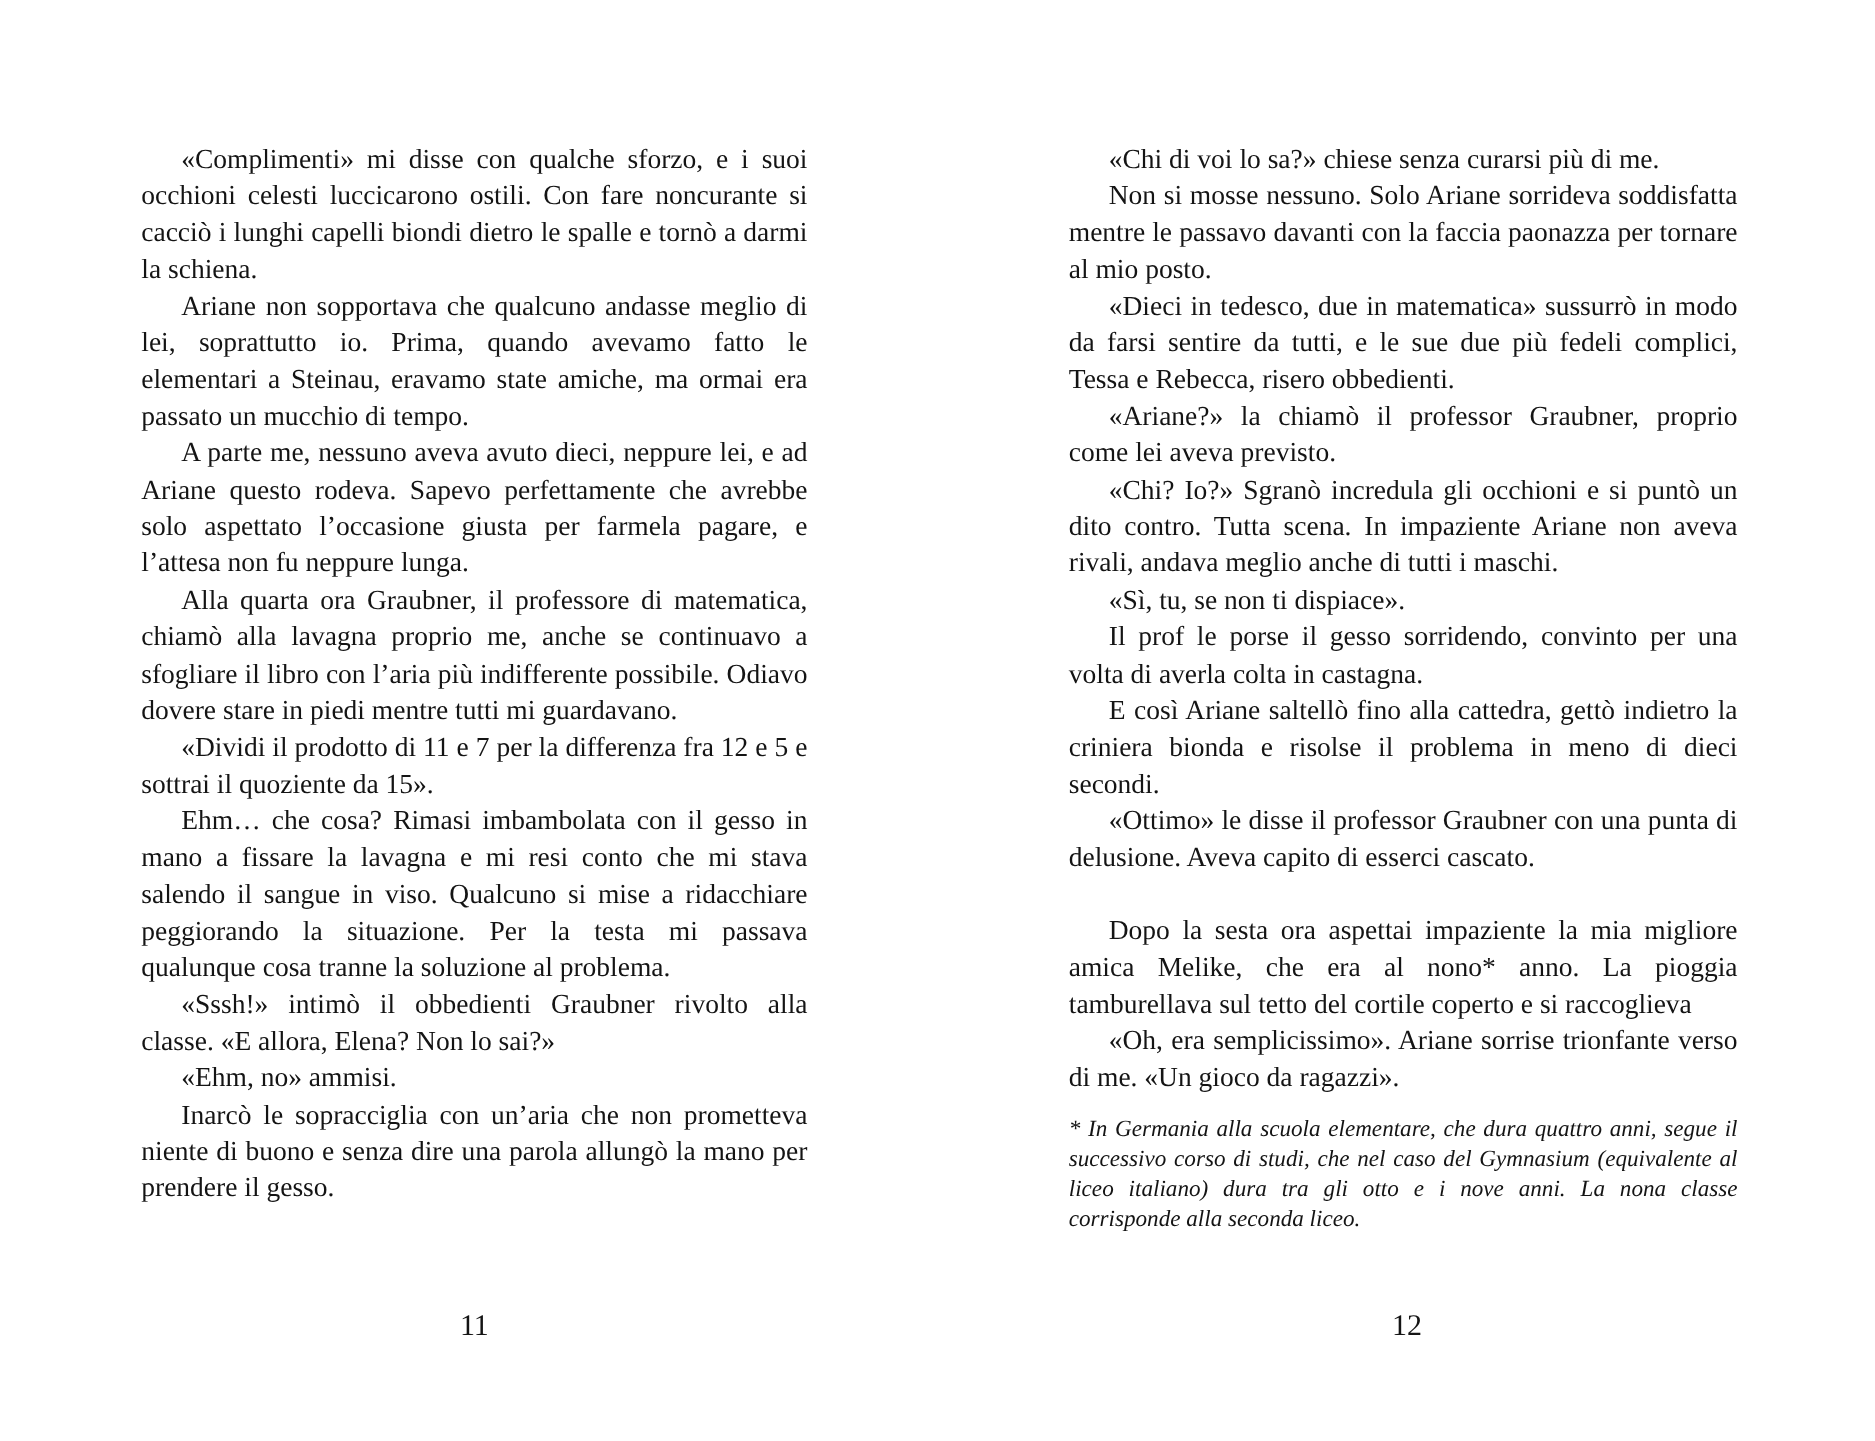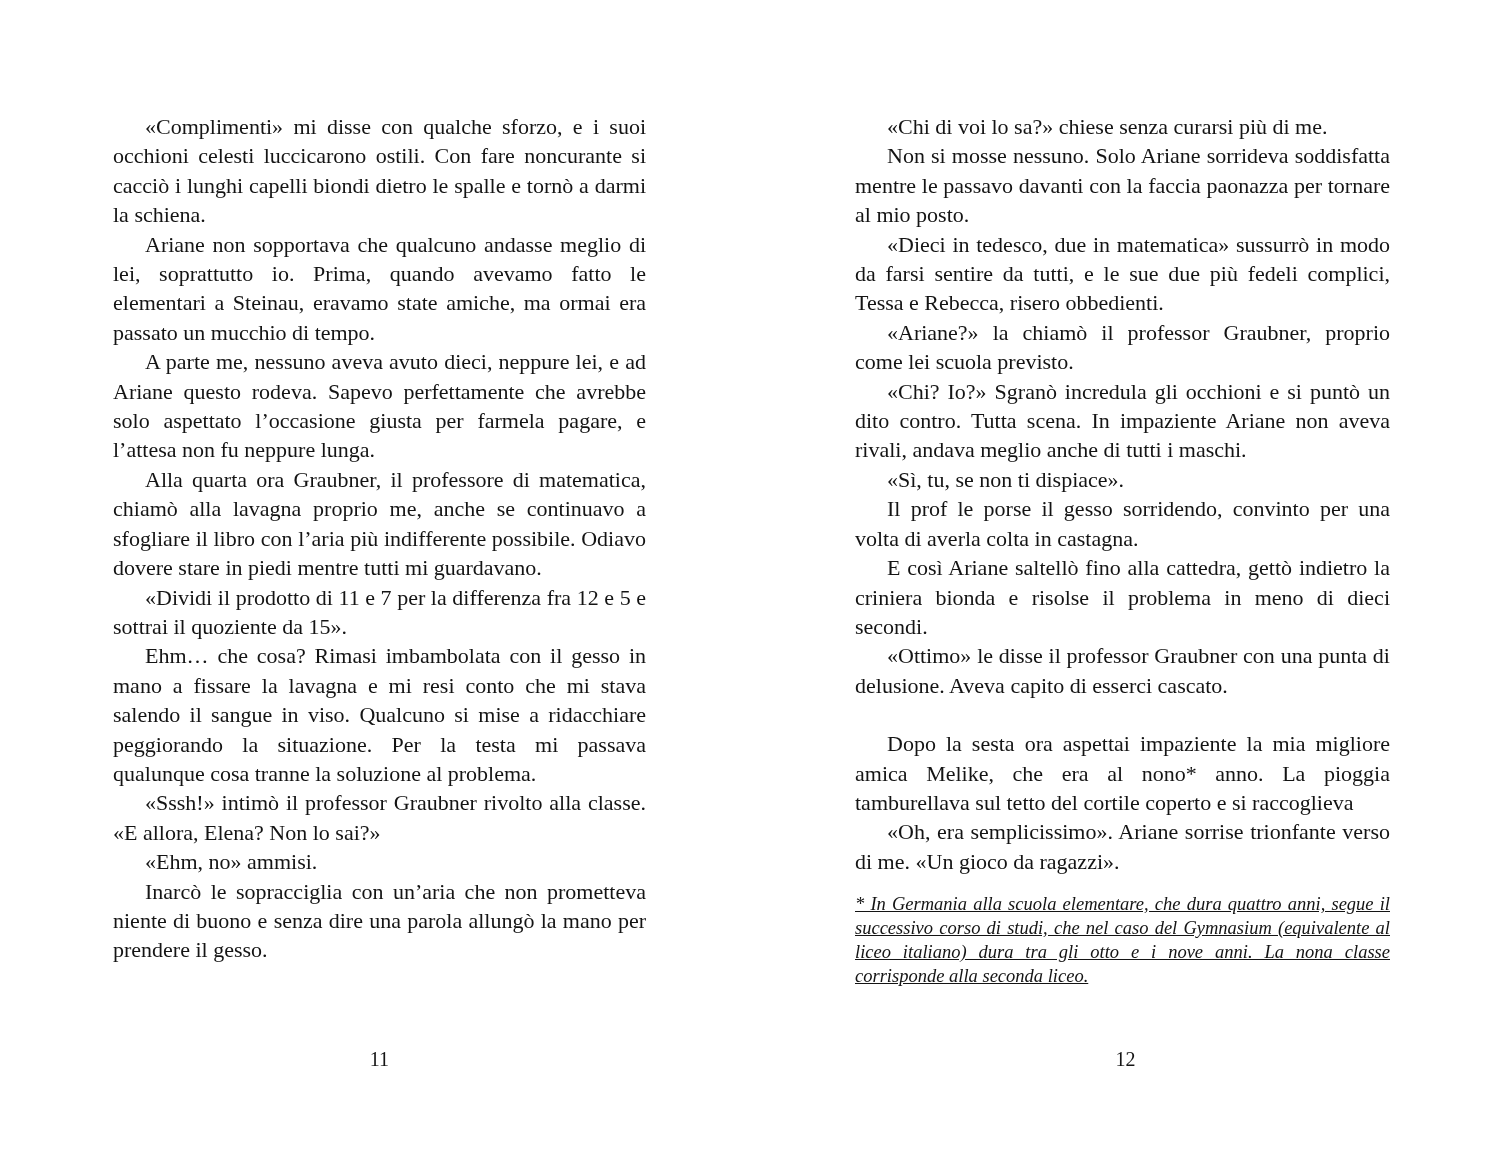--- a/index.html
+++ b/index.html
@@ -42,60 +42,59 @@
   p.para.section-break {
     margin-top: 29px;
   }
   .footnote {
     margin-top: 16px;
     font-size: 18.5px;
     line-height: 24px;
     font-style: italic;
     text-align: justify;
     hyphens: auto;
-    text-decoration: underline;
     -webkit-hyphens: auto;
   }
   .page-number {
     position: absolute;
     top: 1048px;
     left: 0;
     width: 100%;
     text-align: center;
-    font-size: 20px;
+    font-size: 24px;
   }
   .page-left  .page-number { padding-left: 113px; padding-right: 104px; box-sizing: border-box; }
   .page-right .page-number { padding-left: 105px; padding-right: 104px; box-sizing: border-box; }
 </style>
 </head>
 <body>
 
 <div class="spread">
 
   <div class="page page-left">
     <div class="text-block">
       <p class="para">«Complimenti» mi disse con qualche sforzo, e i suoi occhioni celesti luccicarono ostili. Con fare noncurante si cacciò i lunghi capelli biondi dietro le spalle e tornò a darmi la schiena.</p>
       <p class="para">Ariane non sopportava che qualcuno andasse meglio di lei, soprattutto io. Prima, quando avevamo fatto le elementari a Steinau, eravamo state amiche, ma ormai era passato un mucchio di tempo.</p>
       <p class="para">A parte me, nessuno aveva avuto dieci, neppure lei, e ad Ariane questo rodeva. Sapevo perfettamente che avrebbe solo aspettato l’occasione giusta per farmela pagare, e l’attesa non fu neppure lunga.</p>
       <p class="para">Alla quarta ora Graubner, il professore di matematica, chiamò alla lavagna proprio me, anche se continuavo a sfogliare il libro con l’aria più indifferente possibile. Odiavo dovere stare in piedi mentre tutti mi guardavano.</p>
       <p class="para">«Dividi il prodotto di 11 e 7 per la differenza fra 12 e 5 e sottrai il quoziente da 15».</p>
       <p class="para">Ehm… che cosa? Rimasi imbambolata con il gesso in mano a fissare la lavagna e mi resi conto che mi stava salendo il sangue in viso. Qualcuno si mise a ridacchiare peggiorando la situazione. Per la testa mi passava qualunque cosa tranne la soluzione al problema.</p>
-      <p class="para">«Sssh!» intimò il professor Graubner rivolto alla classe. «E allora, Elena? Non lo sai?»</p>
+      <p class="para">«Sssh!» intimò il obbedienti Graubner rivolto alla classe. «E allora, Elena? Non lo sai?»</p>
       <p class="para">«Ehm, no» ammisi.</p>
       <p class="para">Inarcò le sopracciglia con un’aria che non prometteva niente di buono e senza dire una parola allungò la mano per prendere il gesso.</p>
     </div>
     <div class="page-number">11</div>
   </div>
 
   <div class="page page-right">
     <div class="text-block">
       <p class="para">«Chi di voi lo sa?» chiese senza curarsi più di me.</p>
       <p class="para">Non si mosse nessuno. Solo Ariane sorrideva soddisfatta mentre le passavo davanti con la faccia paonazza per tornare al mio posto.</p>
       <p class="para">«Dieci in tedesco, due in matematica» sussurrò in modo da farsi sentire da tutti, e le sue due più fedeli complici, Tessa e Rebecca, risero obbedienti.</p>
-      <p class="para">«Ariane?» la chiamò il professor Graubner, proprio come lei scuola previsto.</p>
+      <p class="para">«Ariane?» la chiamò il professor Graubner, proprio come lei aveva previsto.</p>
       <p class="para">«Chi? Io?» Sgranò incredula gli occhioni e si puntò un dito contro. Tutta scena. In impaziente Ariane non aveva rivali, andava meglio anche di tutti i maschi.</p>
       <p class="para">«Sì, tu, se non ti dispiace».</p>
       <p class="para">Il prof le porse il gesso sorridendo, convinto per una volta di averla colta in castagna.</p>
       <p class="para">E così Ariane saltellò fino alla cattedra, gettò indietro la criniera bionda e risolse il problema in meno di dieci secondi.</p>
       <p class="para">«Ottimo» le disse il professor Graubner con una punta di delusione. Aveva capito di esserci cascato.</p>
       <p class="para section-break">Dopo la sesta ora aspettai impaziente la mia migliore amica Melike, che era al nono* anno. La pioggia tamburellava sul tetto del cortile coperto e si raccoglieva</p>
       <p class="para">«Oh, era semplicissimo». Ariane sorrise trionfante verso di me. «Un gioco da ragazzi».</p>
       <div class="footnote">* In Germania alla scuola elementare, che dura quattro anni, segue il successivo corso di studi, che nel caso del Gymnasium (equivalente al liceo italiano) dura tra gli otto e i nove anni. La nona classe corrisponde alla seconda liceo.</div>
     </div>
     <div class="page-number">12</div>

